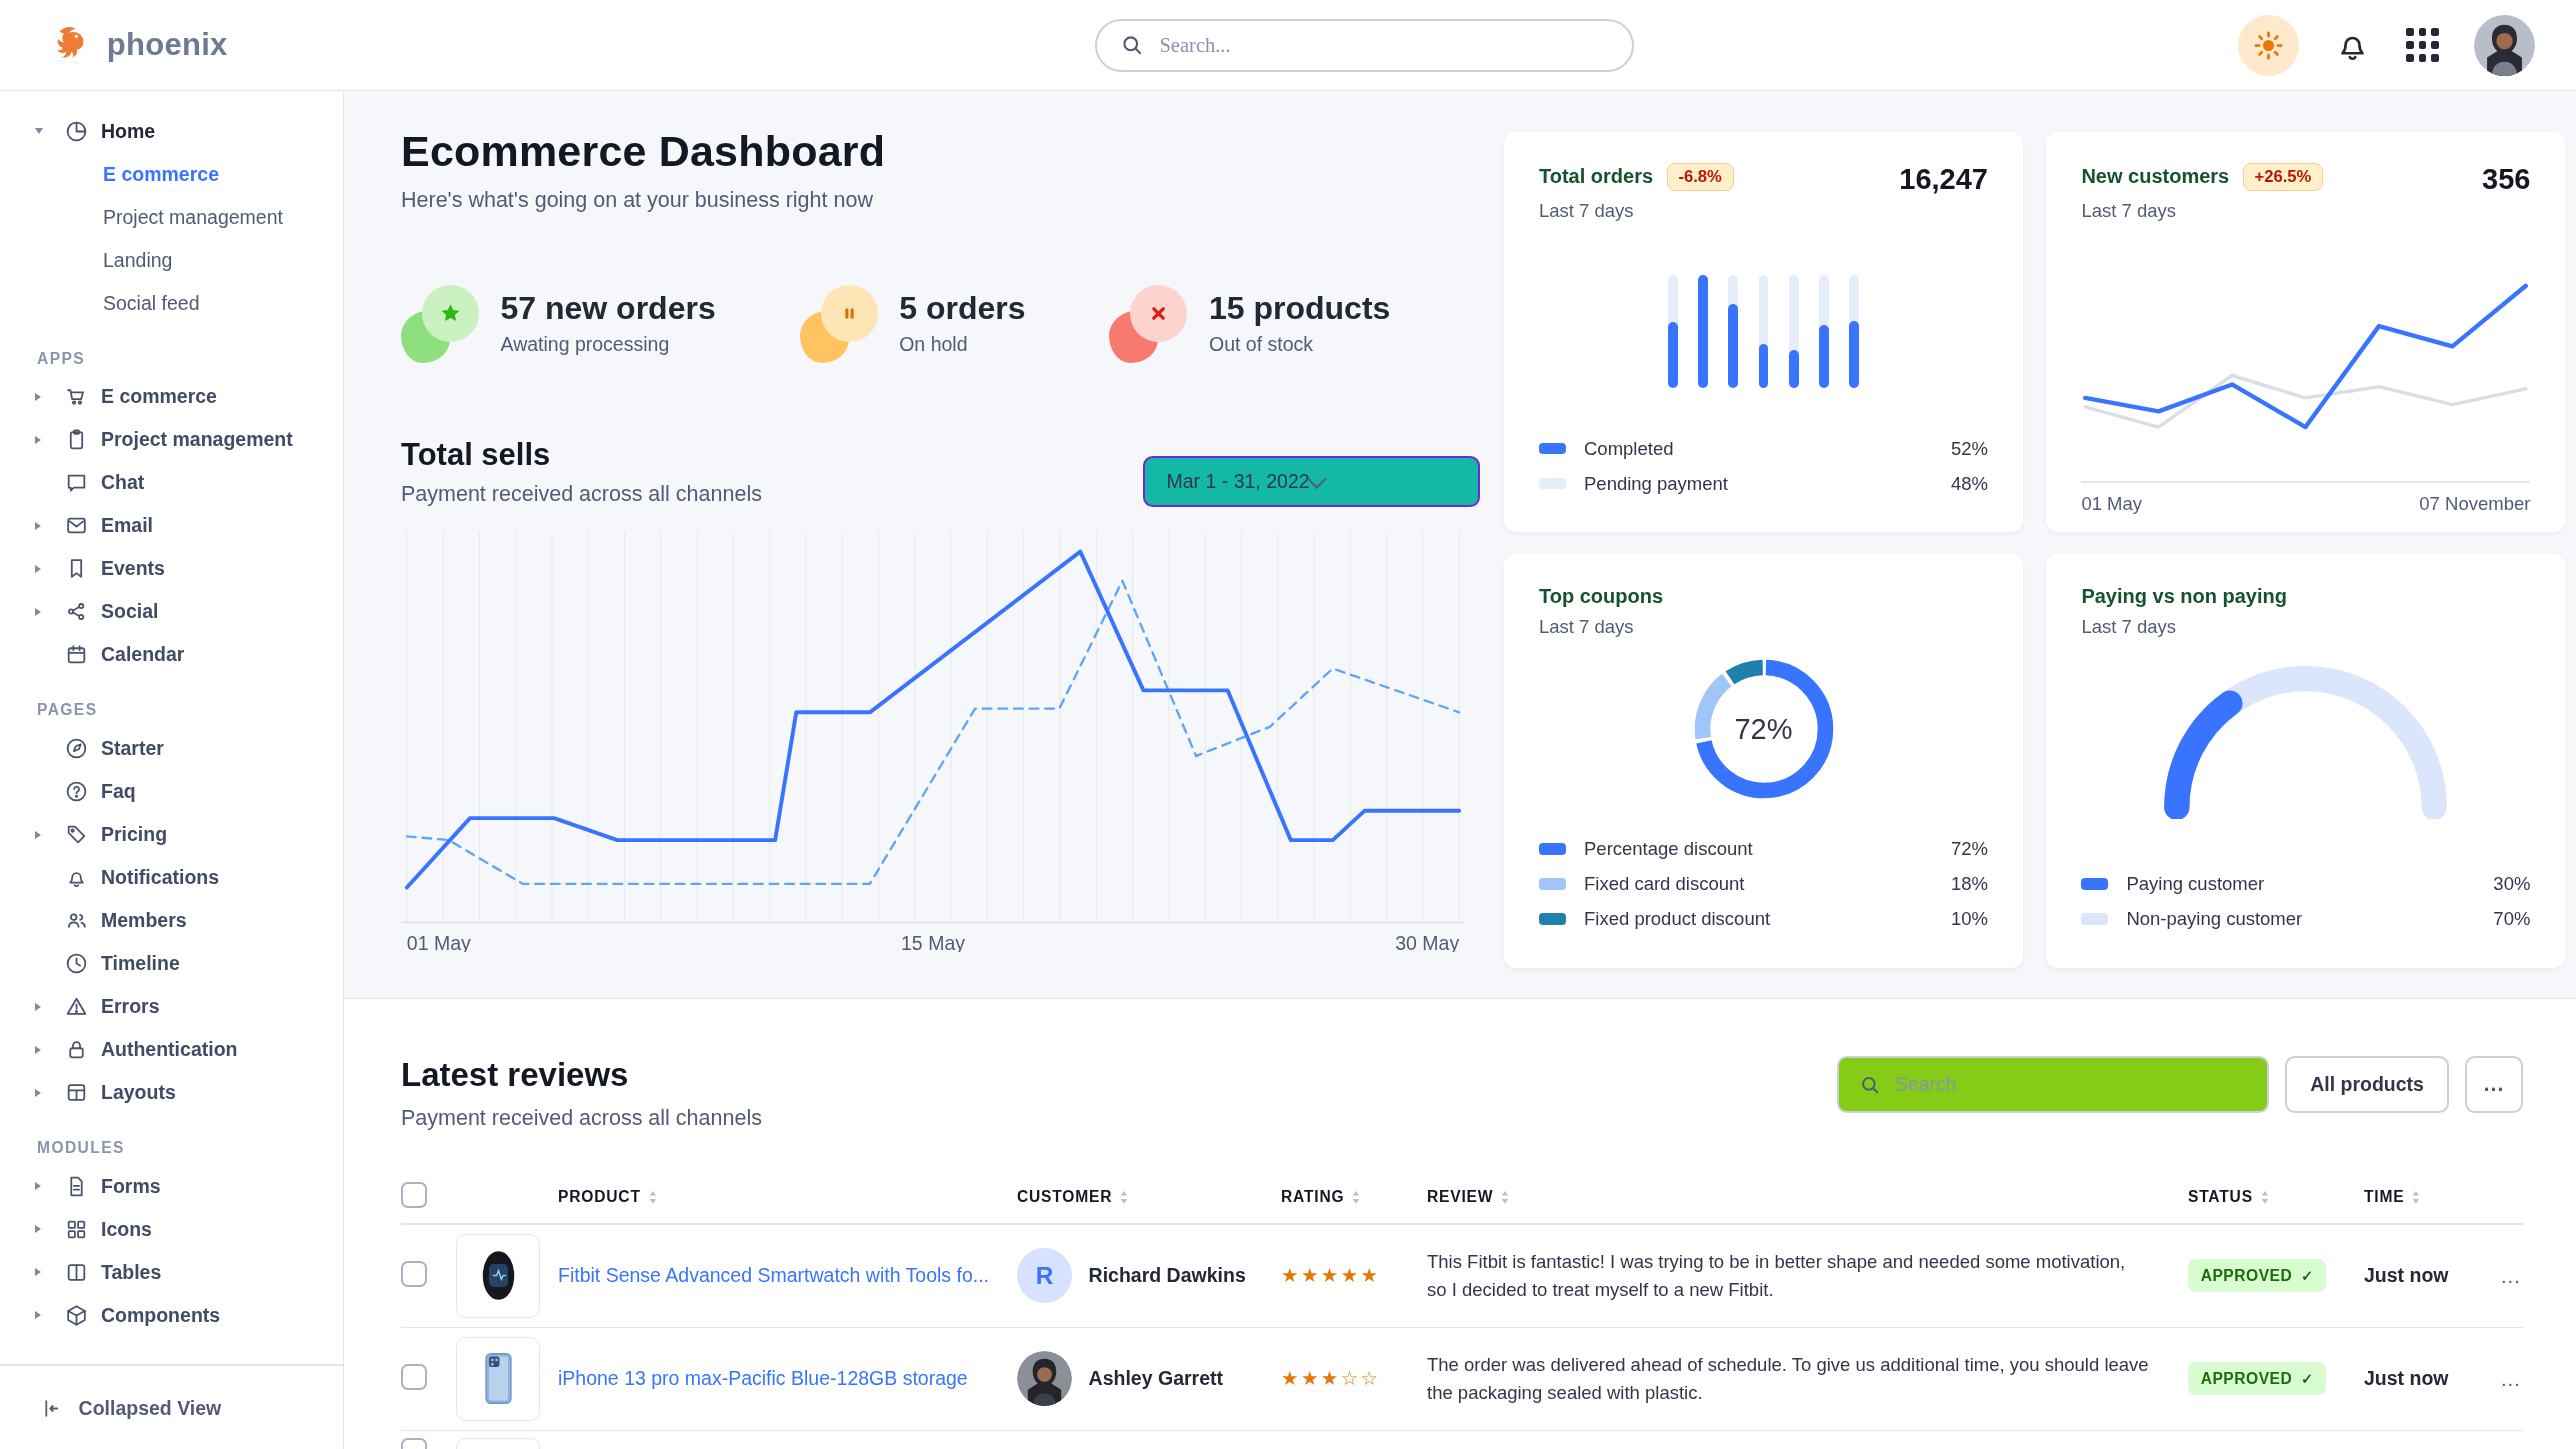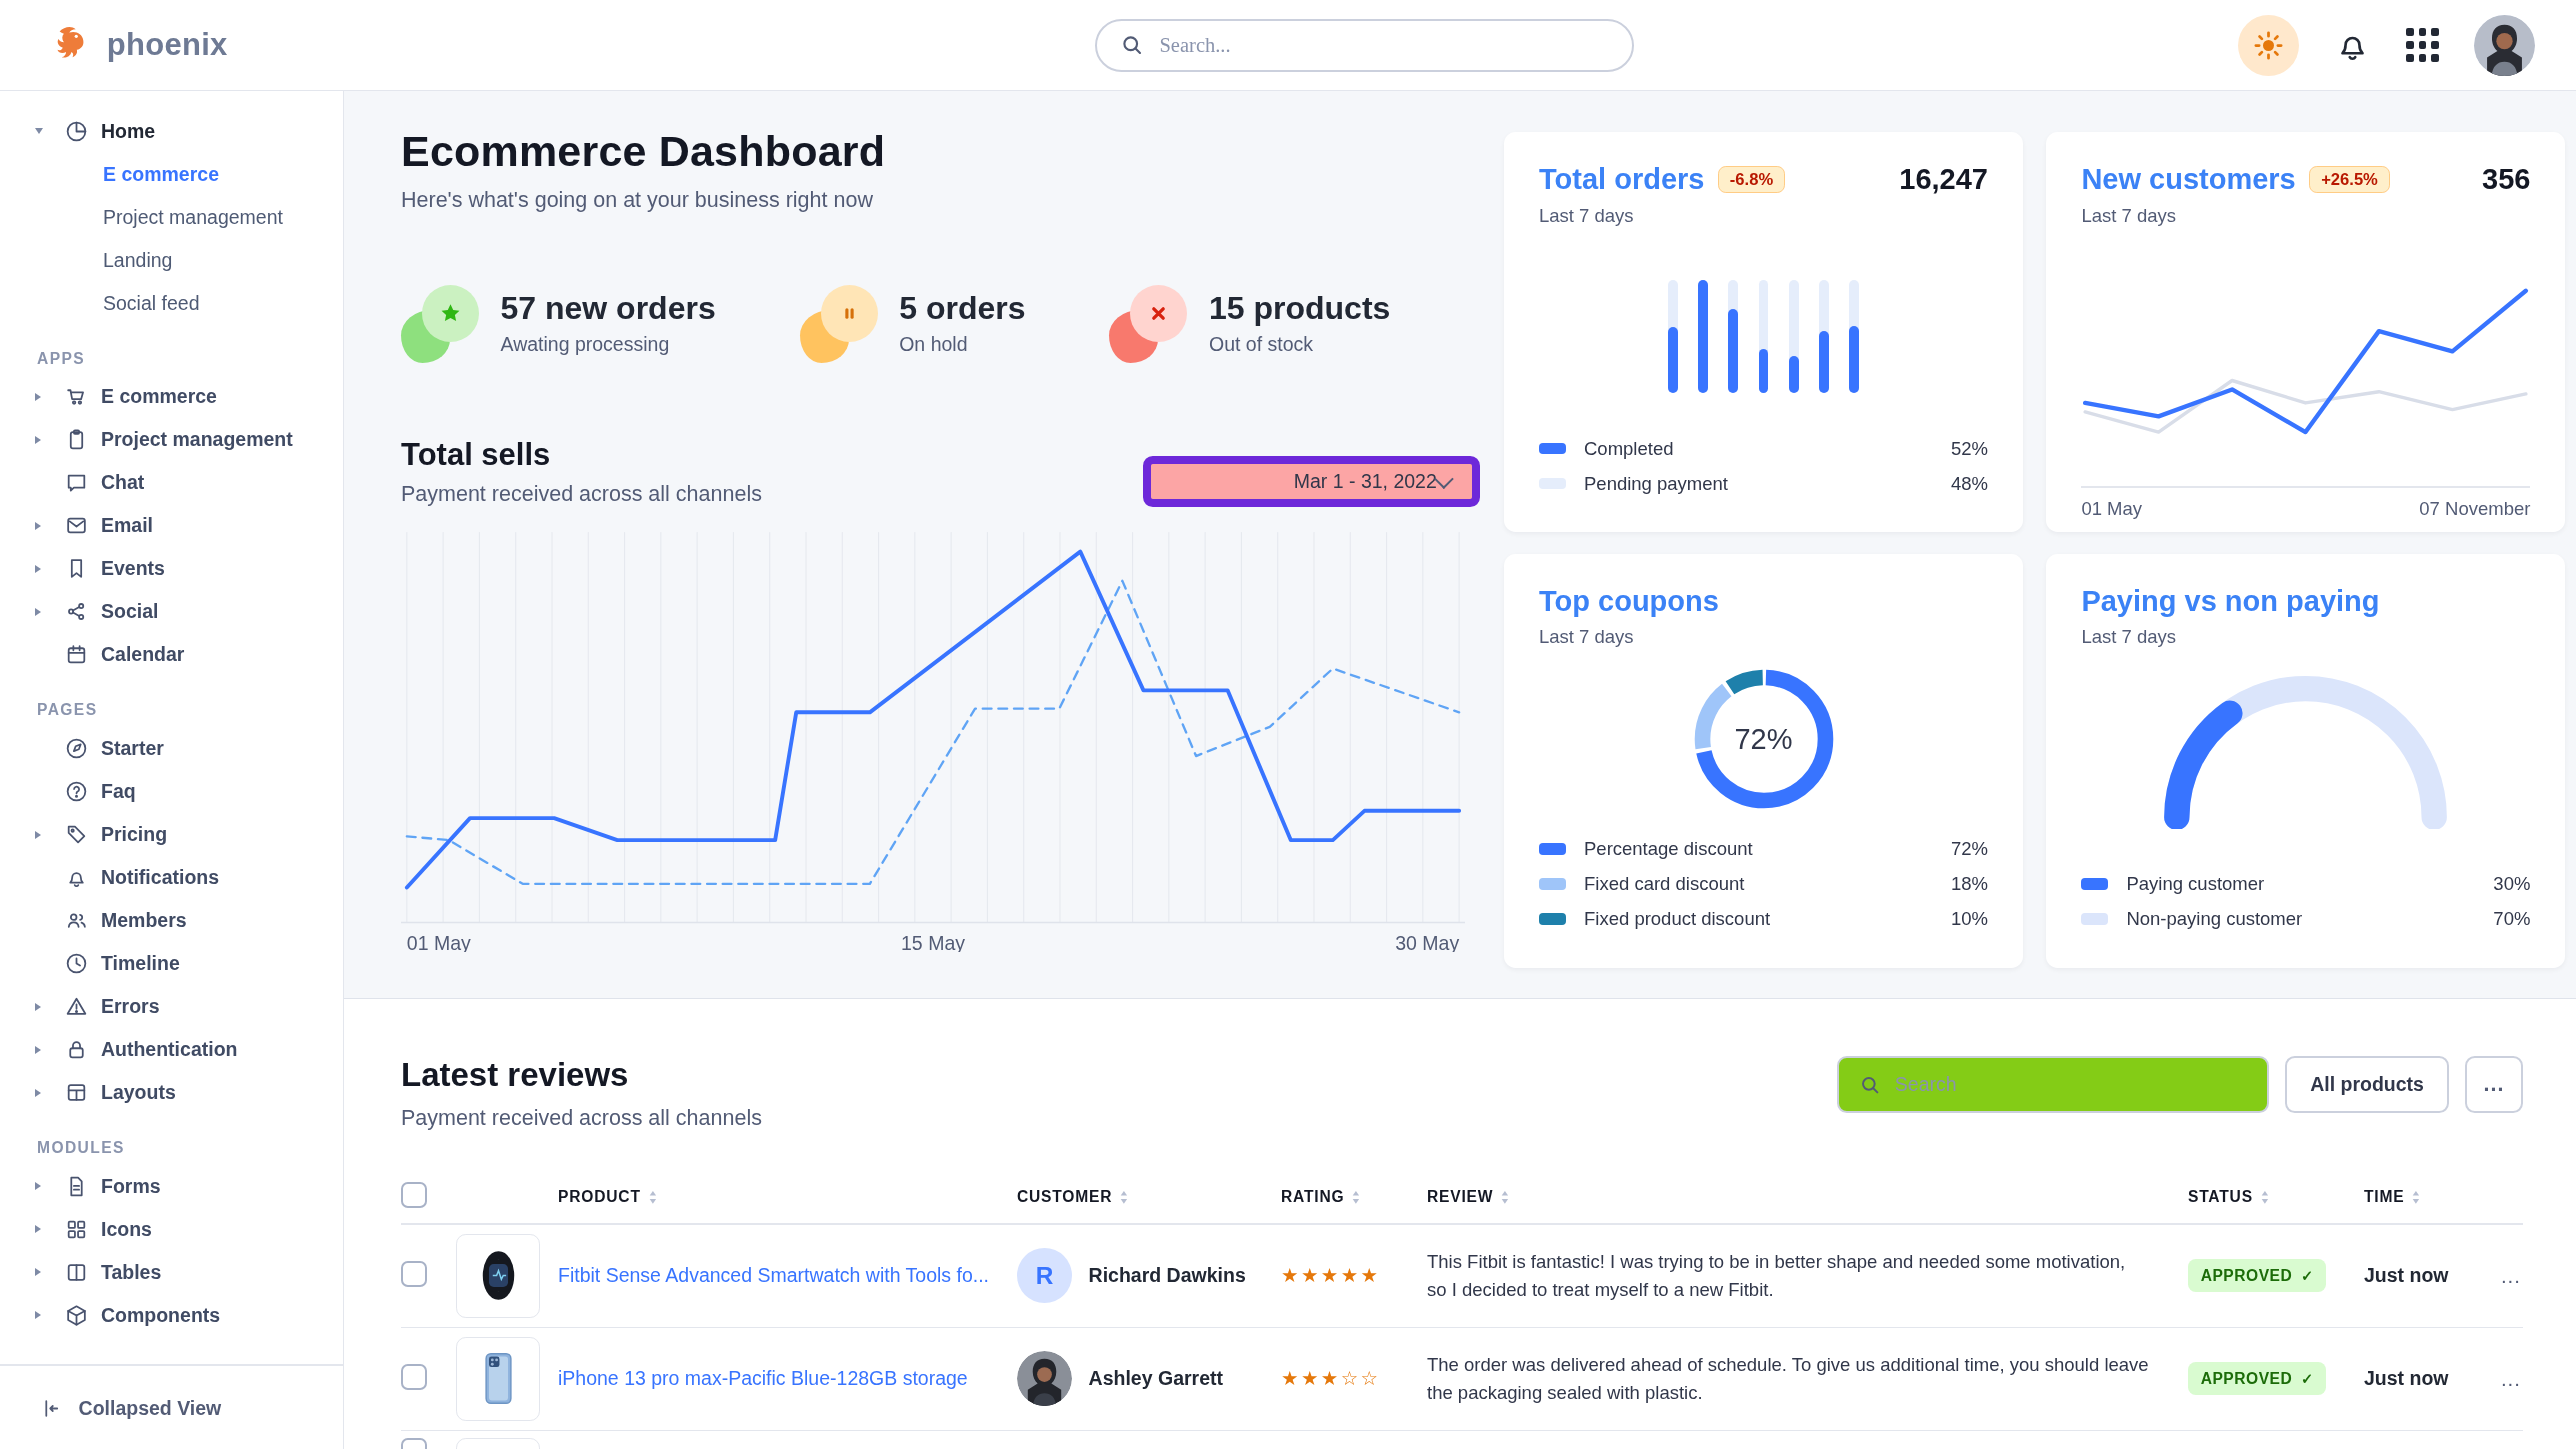--- a/index.html
+++ b/index.html
@@ -61,34 +61,34 @@
   .blob-circle svg{width:25px;height:25px}
   .stat.g .blob-back{background:#8ee07e}.stat.g .blob-circle{background:#cbf1c1}
   .stat.o .blob-back{background:#ffc35f}.stat.o .blob-circle{background:#ffe5b6}
   .stat.r .blob-back{background:#f8796d}.stat.r .blob-circle{background:#ffd4cf}
   .stat-value{font-size:32px;font-weight:800;color:#222834}
   .stat-caption{font-size:19.5px;color:#525b75;margin-top:5.9px}
 
   .sells-head{display:flex;align-items:flex-end;justify-content:space-between;width:1079px;margin-top:74px}
   .sells-title{font-size:31px;font-weight:800;color:#141824}
   .sells-sub{font-size:21.5px;color:#525b75;margin-top:9.8px}
-  .select{width:337px;height:51px;border:8px solid #6d28d9;border-radius:9.8px;background:#fca5a5;display:flex;
-          align-items:center;justify-content:flex-end;padding:0 21.5px;box-sizing:border-box;font-size:19.5px;color:#31374a;cursor:pointer}
+  .select{width:337px;height:51px;border:2px solid #6d28d9;border-radius:9.8px;background:#14b8a6;display:flex;
+          align-items:center;justify-content:flex-start;padding:0 21.5px;box-sizing:border-box;font-size:19.5px;color:#31374a;cursor:pointer}
   .chev{width:11.7px;height:11.7px;border-right:2.4px solid #525b75;border-bottom:2.4px solid #525b75;
         transform:rotate(45deg);margin-top:-5.9px}
   .chart-wrap{margin-top:25px;width:1079px}
 
   
   .cards{position:absolute;left:1160px;top:42px;display:grid;grid-template-columns:519px 519px;
          grid-template-rows:400px 414px;grid-gap:21.5px 23.4px}
   .card{background:#fff;border-radius:11.7px;padding:31px 35px;box-sizing:border-box;display:flex;flex-direction:column;
         box-shadow:0 2px 4.9px rgba(20,24,36,.05)}
   .card-head{display:flex;justify-content:space-between;align-items:flex-start}
   .card-title-row{display:flex;align-items:center;gap:13.7px}
-  .card-title{font-size:29px;font-weight:700;color:#3b82f6}
+  .card-title{font-size:20px;font-weight:700;color:#14532d}
   .badge{font-size:16.6px;font-weight:700;color:#b81800;background:#ffefca;border:1px solid #ffcc85;border-radius:7.8px;padding:2.9px 10.7px}
   .card-value{font-size:29px;font-weight:800;color:#141824}
   .card-period{font-size:18.5px;color:#525b75;margin-top:8.8px}
   .legend{margin-top:auto}
   .legend-row{display:flex;align-items:center;gap:18px;height:35px;font-size:18.5px;color:#31374a}
   .legend-swatch{width:27px;height:11.7px;border-radius:3.9px;flex:0 0 27px}
   .legend-val{margin-left:auto;color:#31374a}
   .bars{display:flex;gap:20.5px;justify-content:center;margin-top:53px}
   .bar-track{width:9.8px;height:113px;border-radius:5.9px;background:#e5edfb;position:relative}
   .bar-fill{position:absolute;bottom:0;left:0;width:100%;border-radius:5.9px;background:#3874ff}

